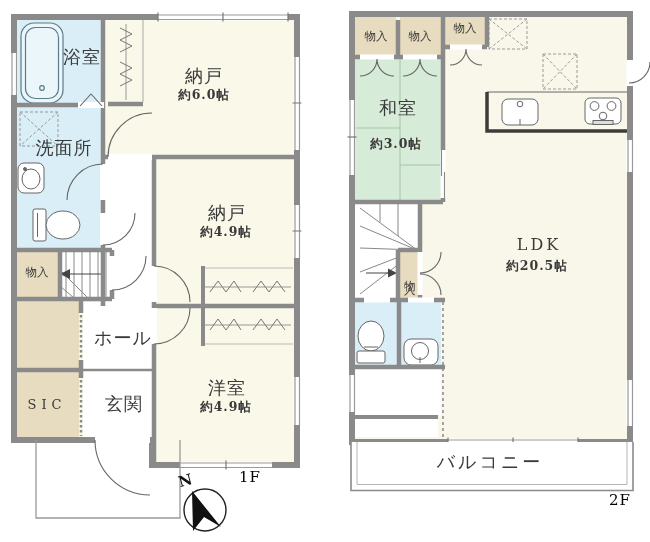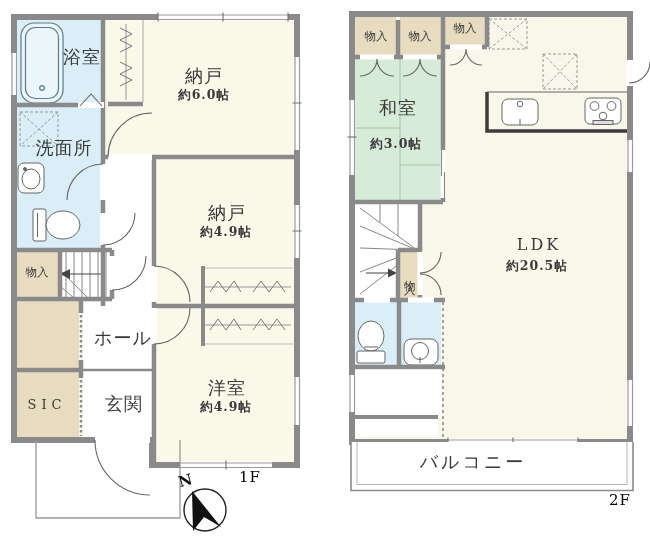--- a/index.html
+++ b/index.html
@@ -294,15 +294,15 @@
   <div class="lbl north" style="left:186px;top:481px">N</div>
 
   <div class="lbl sm" style="left:376px;top:37px">物入</div>
   <div class="lbl sm" style="left:420px;top:37px">物入</div>
   <div class="lbl sm" style="left:465px;top:29px">物入</div>
   <div class="lbl sm vert" style="left:409px;top:274px">物入</div>
   <div class="lbl rm" style="left:398px;top:108px">和室</div>
   <div class="lbl sz" style="left:396px;top:144px">約3.0帖</div>
   <div class="lbl ldk" style="left:539px;top:245px">LDK</div>
   <div class="lbl sz" style="left:537px;top:266px">約20.5帖</div>
-  <div class="lbl rm" style="left:473px;top:462px;letter-spacing:3px">バルコニー</div>
+  <div class="lbl rm" style="left:490px;top:462px;letter-spacing:3px">バルコニー</div>
   <div class="lbl fl" style="left:620px;top:500px">2F</div>
 </div>
 
 </body></html>

